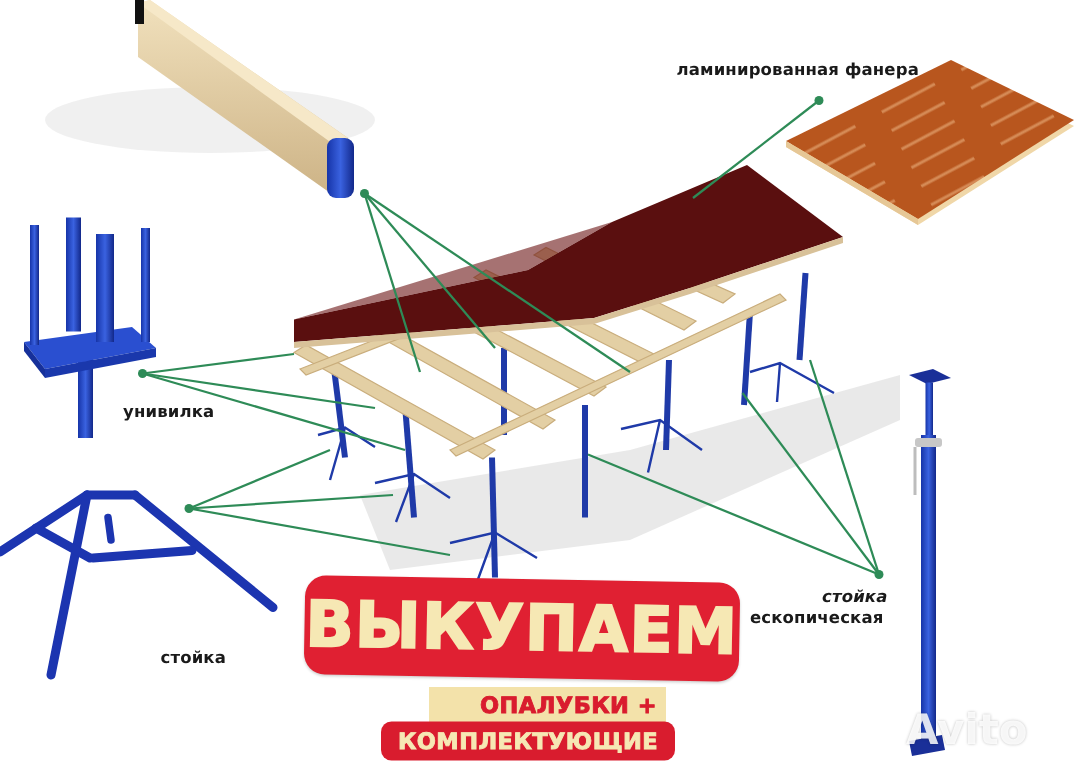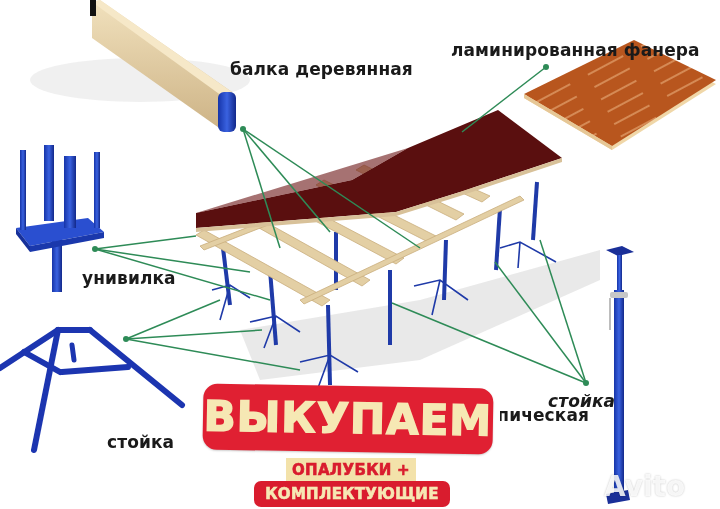--- a/index.html
+++ b/index.html
@@ -1,22 +1,22 @@
 <!DOCTYPE html>
 <html><head>
 <meta charset="utf-8">
 <style>
   html,body{margin:0;padding:0;background:#ffffff;}
   body{width:720px;height:509px;overflow:hidden;position:relative;font-family:"DejaVu Sans","Liberation Sans",sans-serif;}
   #stage{position:absolute;left:0;top:0;width:720px;height:509px;background:#ffffff;}
   svg{position:absolute;left:0;top:0;}
-  .label{position:absolute;font-family:"DejaVu Sans",sans-serif;font-weight:bold;font-size:17px;color:#1a1a1a;white-space:nowrap;letter-spacing:0.1px;}
+  .label{position:absolute;font-family:"DejaVu Sans",sans-serif;font-weight:bold;font-size:11px;color:#1a1a1a;white-space:nowrap;letter-spacing:0.1px;}
   .banner-main{position:absolute;left:203px;top:386px;width:290px;height:66px;background:#e02032;border-radius:14px;transform:rotate(1deg);display:flex;align-items:center;justify-content:center;box-shadow:0 1px 2px rgba(0,0,0,0.2);}
   .banner-main span{font-family:"DejaVu Sans",sans-serif;font-weight:900;font-size:42px;color:#f6e8b4;letter-spacing:1px;-webkit-text-stroke:1.5px #f6e8b4;line-height:1;}
-  .banner-sub1{position:absolute;left:286px;top:458px;width:130px;height:24px;background:#f3e2aa;display:flex;align-items:center;justify-content:center;}
+  .banner-sub1{position:absolute;left:286px;top:458px;width:130px;height:24px;background:#f3e2aa;display:flex;align-items:center;justify-content:center;padding-left:28px;}
   .banner-sub1 span{font-family:"DejaVu Sans",sans-serif;font-weight:900;font-size:15px;color:#d91c2e;letter-spacing:0.3px;-webkit-text-stroke:0.6px #d91c2e;}
   .banner-sub2{position:absolute;left:254px;top:481px;width:196px;height:26px;background:#d91c2e;border-radius:7px;display:flex;align-items:center;justify-content:center;text-align:center;}
   .banner-sub2 span{font-family:"DejaVu Sans",sans-serif;font-weight:900;font-size:15px;color:#f6e8b4;letter-spacing:0.3px;-webkit-text-stroke:0.6px #f6e8b4;}
   .watermark{position:absolute;left:604px;top:470px;font-family:"DejaVu Sans",sans-serif;font-size:28px;color:rgba(255,255,255,0.85);text-shadow:0 0 2px rgba(0,0,0,0.25);font-weight:bold;}
 </style>
 </head>
 <body>
 
 <div id="stage">
 
@@ -142,21 +142,20 @@
     </g>
     <g fill="#2e8b57">
       <circle cx="243" cy="129" r="3"></circle>
       <circle cx="546" cy="67" r="3"></circle>
       <circle cx="95" cy="249" r="3"></circle>
       <circle cx="126" cy="339" r="3"></circle>
       <circle cx="586" cy="383" r="3"></circle>
     </g>
   </svg>
 
-  <div class="label" style="left:230px;top:59px;">балка деревянная</div>
   <div class="label" style="left:451px;top:40px;">ламинированная фанера</div>
   <div class="label" style="left:82px;top:268px;">унивилка</div>
   <div class="label" style="left:107px;top:432px;">стойка</div>
   <div class="label" style="left:548px;top:391px;font-style:italic;">стойка</div>
   <div class="label" style="left:500px;top:405px;width:89px;overflow:hidden;direction:rtl;text-align:right;">телескопическая</div>
 
   <div class="banner-main">
     <span>ВЫКУПАЕМ</span>
   </div>
   <div class="banner-sub1">

